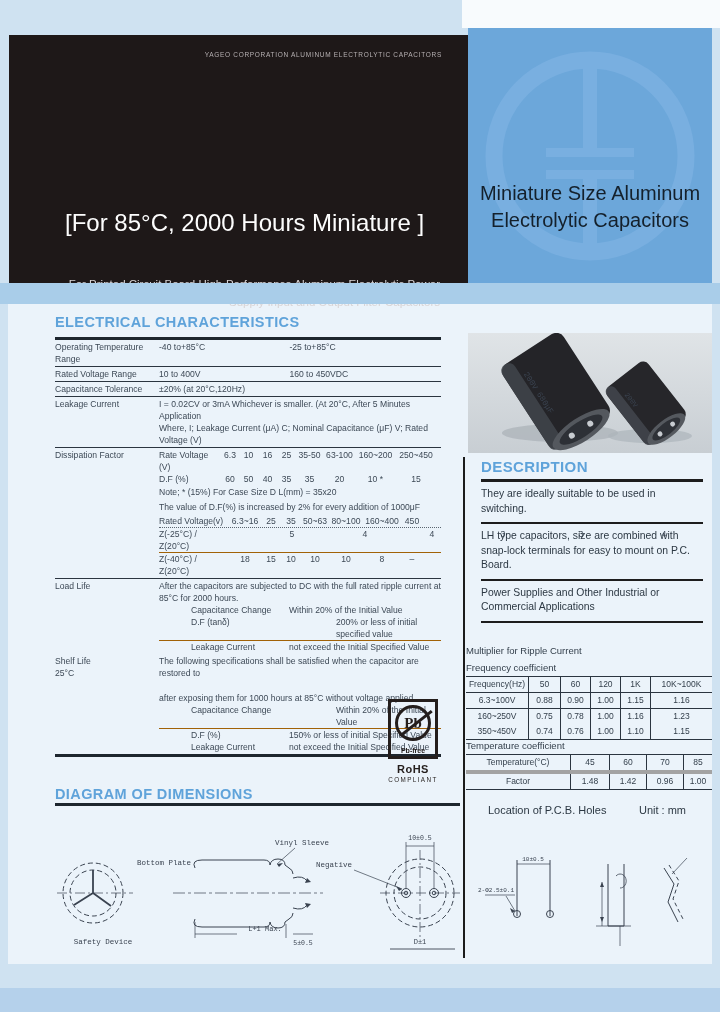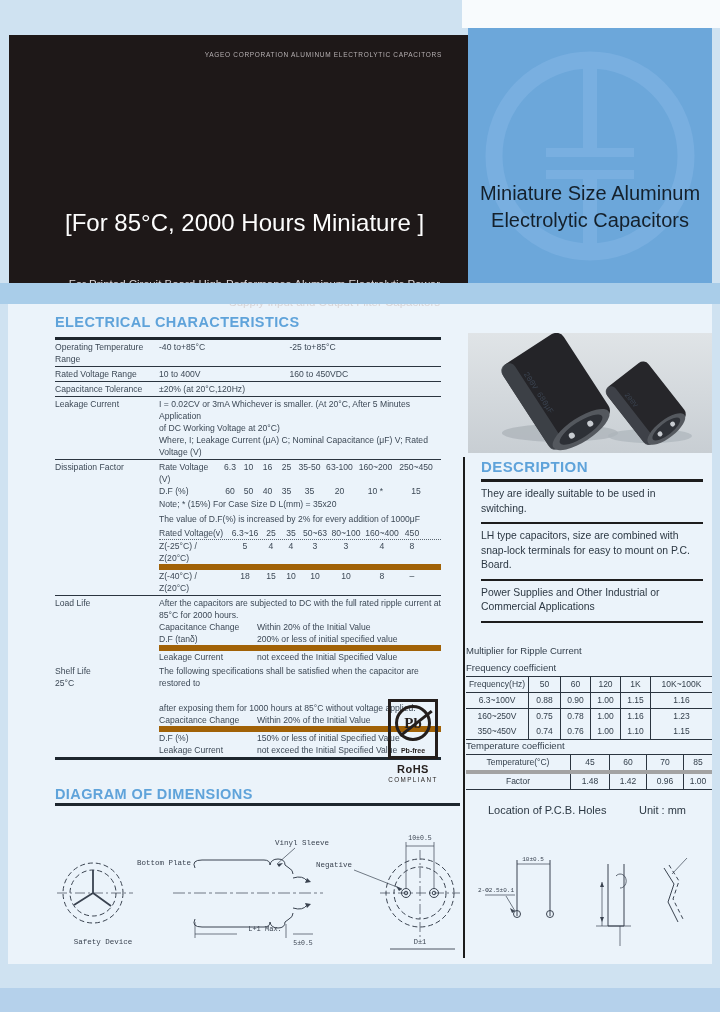--- a/index.html
+++ b/index.html
@@ -36,23 +36,23 @@
   .ec-table{border-top:3px solid #1d262e;border-bottom:3px solid #1d262e;}
   .ecrow{display:flex;padding:1px 0;}
   .bb{border-bottom:1px solid #2b3540;}
   .lbl{width:104px;flex:none;}
   .val{flex:1;min-width:0;}
   .v1{display:inline-block;width:128px;}
   .mini{display:flex;}
   .ml{flex:none;}
   .mc{flex:none;text-align:center;}
   .dotted{border-bottom:1px dotted #5a6570;}
-  .thin{border-bottom:6px solid #a16207;}
+  .thin{border-bottom:1px solid #a16207;gap:47px;}
   .sub{display:flex;}
-  .subl{width:98px;flex:none;}
+  .subl{width:98px;flex:none;margin-left:32px;}
   .spacer{height:13px;}
 
   
   .pb-wrap{left:388px;top:699px;width:50px;text-align:center;color:#241e1c;}
   .pb-box{width:44px;height:54px;border:3px solid #241e1c;position:relative;margin:0 auto;}
   .pb-circle{position:absolute;left:4px;top:3px;width:30px;height:30px;border:3px solid #241e1c;border-radius:50%;
              font-family:"Liberation Serif",serif;font-weight:700;font-size:15px;line-height:30px;text-align:center;}
   .pb-slash{position:absolute;left:-2px;top:14px;width:40px;height:3px;background:#241e1c;transform:rotate(-38deg);}
   .pb-free{position:absolute;left:0;right:0;bottom:2px;font-size:7px;font-weight:700;}
   .rohs{font-size:11px;font-weight:700;letter-spacing:.5px;margin-top:4px;}
@@ -139,21 +139,20 @@
       </div>
     </div>
     <div class="ecrow bb">
       <div class="lbl">Capacitance Tolerance</div>
       <div class="val">±20% (at 20°C,120Hz)</div>
     </div>
     <div class="ecrow bb">
       <div class="lbl">Leakage Current</div>
       <div class="val">
         <div>I = 0.02CV or 3mA  Whichever is smaller.  (At 20°C, After 5 Minutes Application</div>
-        <div>of DC Working Voltage at 20°C)</div>
         <div>Where, I; Leakage Current (μA)  C; Nominal Capacitance (μF)  V; Rated Voltage (V)</div>
       </div>
     </div>
     <div class="ecrow bb">
       <div class="lbl">Dissipation Factor</div>
       <div class="val">
         <div class="mini">
           <span class="ml" style="width:62px">Rate Voltage (V)</span>
           <span class="mc" style="width:18px">6.3</span>
           <span class="mc" style="width:19px">10</span>

